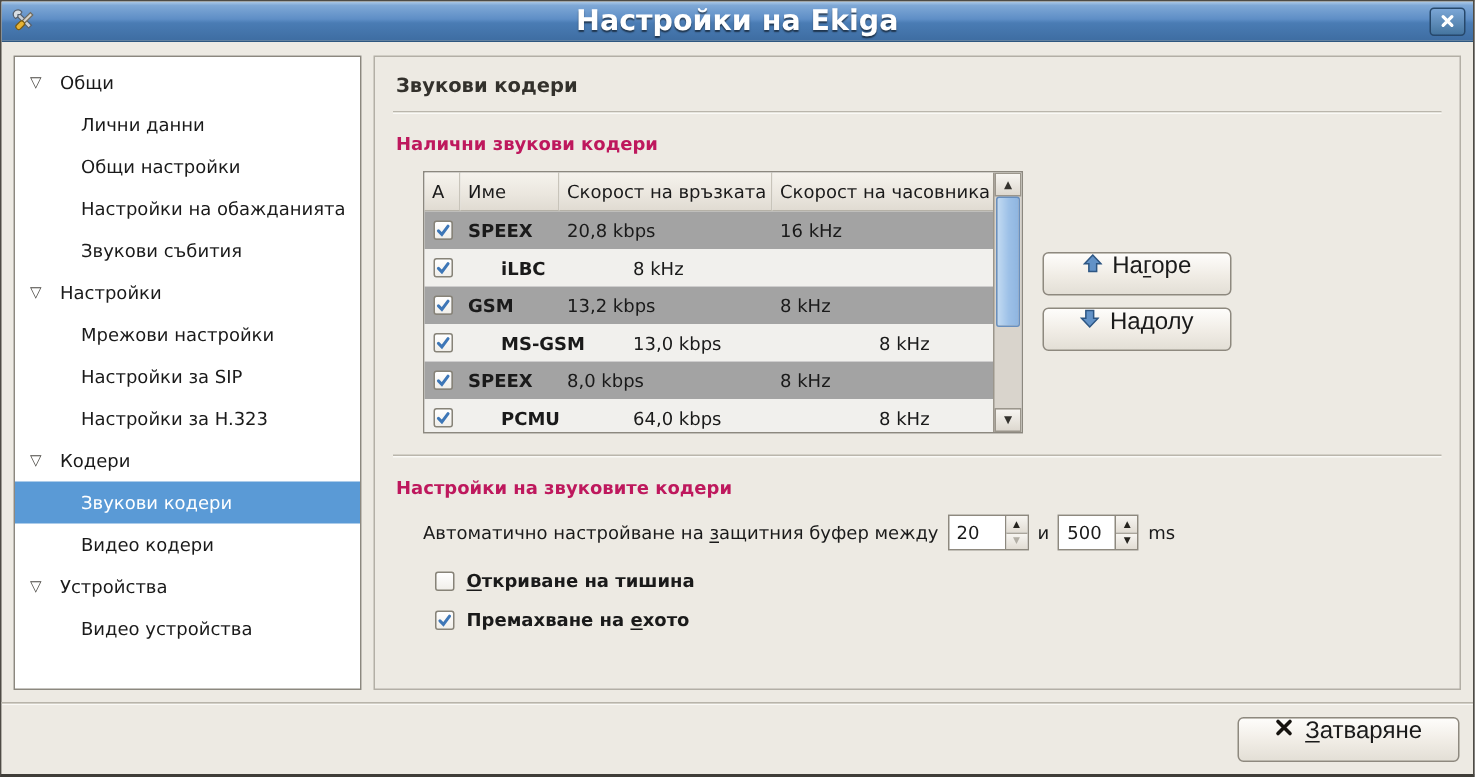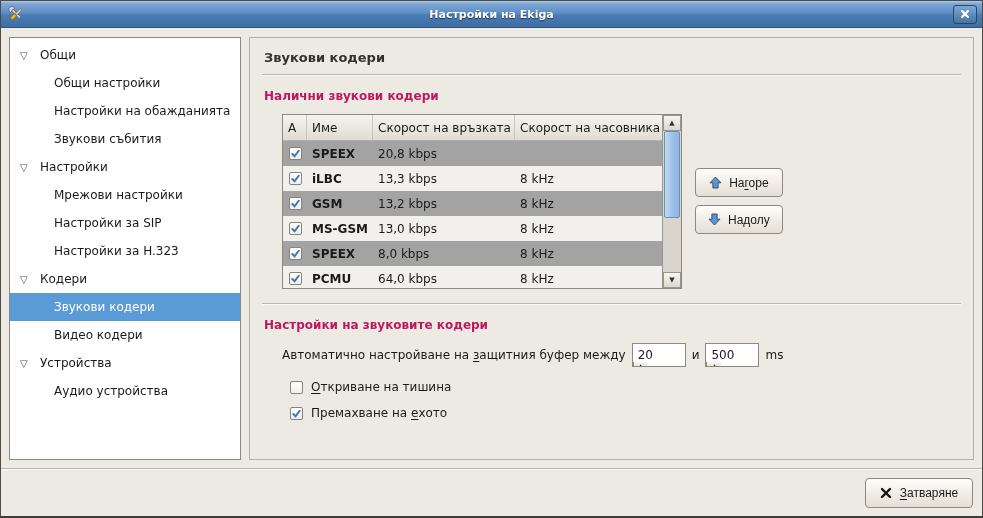--- a/index.html
+++ b/index.html
@@ -14,21 +14,21 @@
 
   
   .titlebar {
     position:relative; height:27px;
     background:linear-gradient(to bottom,#AECBE8 0%,#7FA8D6 10%,#5E8EC6 45%,#4A7CB4 55%,#3E6DA2 100%);
     border-bottom:1px solid #2E577F;
     display:flex; align-items:center; padding:0 5px;
   }
   .titlebar .title {
     position:absolute; left:0; right:0; top:0; height:27px; line-height:27px;
-    text-align:center; color:#fff; font-weight:bold; font-size:11px;
+    text-align:center; color:#fff; font-weight:bold; font-size:19px;
     text-shadow:0 1px 1px rgba(0,0,0,0.55);
   }
   .app-icon { width:20px; height:20px; display:flex; align-items:center; justify-content:center; z-index:1; }
   .close-btn {
     margin-left:auto; z-index:1; width:24px; height:19px; border-radius:3px;
     background:linear-gradient(to bottom,#7BA6D6,#45759F);
     border:1px solid #27486B;
     display:flex; align-items:center; justify-content:center; cursor:default;
   }
 
@@ -64,21 +64,21 @@
     background:linear-gradient(to bottom,#F6F3ED,#EAE6DE 60%,#E0DBD2);
     border-bottom:1px solid #B5B1A7; border-right:1px solid #C8C4BA;
     display:flex; align-items:center; padding-left:5px; white-space:nowrap; overflow:hidden; cursor:default;
   }
   .th:last-child { border-right:none; }
   .col-a { width:24px; flex:none; }
   .col-name { width:66px; flex:none; }
   .col-rate { width:142px; flex:none; }
   .col-clock { flex:1; }
   .trow { display:flex; height:25px; flex:none; align-items:center; background:#a3a3a3; }
-  .trow.alt { background:#F1F0ED; }
+  .trow.alt { background:#F1F0ED;gap:22px; }
   .td { display:flex; align-items:center; padding-left:5px; overflow:hidden; white-space:nowrap; height:100%; }
   .td.col-a { justify-content:center; padding-left:0; }
   .td.col-name { font-weight:bold; }
 
   
   .cb {
     width:13px; height:13px; flex:none; border:1px solid #878378; border-radius:2px;
     background:linear-gradient(to bottom,#FFFFFF,#F1EFEA);
     display:inline-flex; align-items:center; justify-content:center;
   }
@@ -94,39 +94,39 @@
   .strack { flex:1; position:relative; margin:0; }
   .sthumb {
     position:absolute; left:1px; right:1px; top:0; height:62%;
     background:linear-gradient(to right,#C2DAF2,#9CC0E7 55%,#8FB5E0);
     border:1px solid #688FBE; border-radius:2px;
   }
 
   
   .updown { display:flex; flex-direction:column; gap:8px; margin-left:13px; padding-top:54px; }
   .push-btn {
-    min-width:86px; height:29px; padding:0 12px;
+    min-width:86px; height:29px; padding:0 24px;
     background:linear-gradient(to bottom,#FEFDFB,#F0ECE5 55%,#E3DFD6);
     border:1px solid #8E897F; border-radius:4px;
-    display:inline-flex; align-items:center; justify-content:center; gap:7px;
-    font-size:12px; color:#1a1a1a; cursor:default;
+    display:inline-flex; justify-content:center; gap:7px;
+    font-size:16px; color:#1a1a1a; cursor:default;
   }
   .mn { text-decoration:underline; text-underline-offset:2px; }
 
   
   .jitter-row { display:flex; align-items:center; margin:0 0 13px 20px; gap:6px; }
-  .spinbox { width:54px; height:24px; border:1px solid #8E897F; background:#fff; display:flex; overflow:hidden;flex-direction:column; }
+  .spinbox { width:54px; height:24px; border:1px solid #8E897F; background:#fff; display:flex; overflow:hidden; }
   .spin-val { flex:1; padding:4px 0 0 5px; font-size:12px; }
   .spin-btns { width:15px; flex:none; border-left:1px solid #8E897F; display:flex; flex-direction:column; }
   .sb { flex:1; font-size:6px; color:#26241F; background:linear-gradient(to bottom,#F7F5F1,#E2DDD4);
         display:flex; align-items:center; justify-content:center; }
   .sb + .sb { border-top:1px solid #AAA59B; }
   .sb.dim { color:#B3AFA6; }
 
-  .check-row { display:flex; align-items:center; gap:8px; margin:0 0 12px 28px; }
+  .check-row { display:flex; align-items:center; gap:8px; margin:0 0 12px 28px;font-weight:bold; }
 
   
   .footer {
     position:absolute; left:0; right:0; bottom:0; height:48px;
     border-top:1px solid #B8B4AA; box-shadow:inset 0 1px 0 #FAF9F6;
     display:flex; align-items:center; justify-content:flex-end; padding:0 9px; background:#EDEAE3;
   }
   .footer .push-btn { min-width:108px; height:30px; gap:8px; }
 </style>
 </head>
@@ -156,20 +156,23 @@
   </div>
 
   <div class="dlg-body">
 
     <div class="sidebar">
         <div class="side-row group">
           <span class="tri">▽</span>
           <span class="side-label">Общи</span>
         </div>
         <div class="side-row child">
+          <span class="side-label">Лични данни</span>
+        </div>
+        <div class="side-row child">
           <span class="side-label">Общи настройки</span>
         </div>
         <div class="side-row child">
           <span class="side-label">Настройки на обажданията</span>
         </div>
         <div class="side-row child">
           <span class="side-label">Звукови събития</span>
         </div>
         <div class="side-row group">
           <span class="tri">▽</span>
@@ -192,21 +195,21 @@
           <span class="side-label">Звукови кодери</span>
         </div>
         <div class="side-row child">
           <span class="side-label">Видео кодери</span>
         </div>
         <div class="side-row group">
           <span class="tri">▽</span>
           <span class="side-label">Устройства</span>
         </div>
         <div class="side-row child">
-          <span class="side-label">Аудио устройства</span>
+          <span class="side-label">Видео устройства</span>
         </div>
       </div>
 
     <div class="main">
       <div class="page-title">Звукови кодери</div>
       <div class="hsep"></div>
 
       <div class="section-heading">Налични звукови кодери</div>
 
       <div class="codecs-row">
@@ -222,31 +225,31 @@
                 <div class="trow">
                   <div class="td col-a">
                     <span class="cb">
                       <svg width="11" height="11" viewBox="0 0 12 12">
                         <path d="M2.5 6.5 L5 9 L9.5 3" stroke="#3E77B7" stroke-width="2.2" fill="none" stroke-linecap="round"></path>
                       </svg>
                     </span>
                   </div>
                   <div class="td col-name">SPEEX</div>
                   <div class="td col-rate">20,8 kbps</div>
+                  <div class="td col-clock">16 kHz</div>
                 </div>
                 <div class="trow alt">
                   <div class="td col-a">
                     <span class="cb">
                       <svg width="11" height="11" viewBox="0 0 12 12">
                         <path d="M2.5 6.5 L5 9 L9.5 3" stroke="#3E77B7" stroke-width="2.2" fill="none" stroke-linecap="round"></path>
                       </svg>
                     </span>
                   </div>
                   <div class="td col-name">iLBC</div>
-                  <div class="td col-rate">13,3 kbps</div>
                   <div class="td col-clock">8 kHz</div>
                 </div>
                 <div class="trow">
                   <div class="td col-a">
                     <span class="cb">
                       <svg width="11" height="11" viewBox="0 0 12 12">
                         <path d="M2.5 6.5 L5 9 L9.5 3" stroke="#3E77B7" stroke-width="2.2" fill="none" stroke-linecap="round"></path>
                       </svg>
                     </span>
                   </div>

